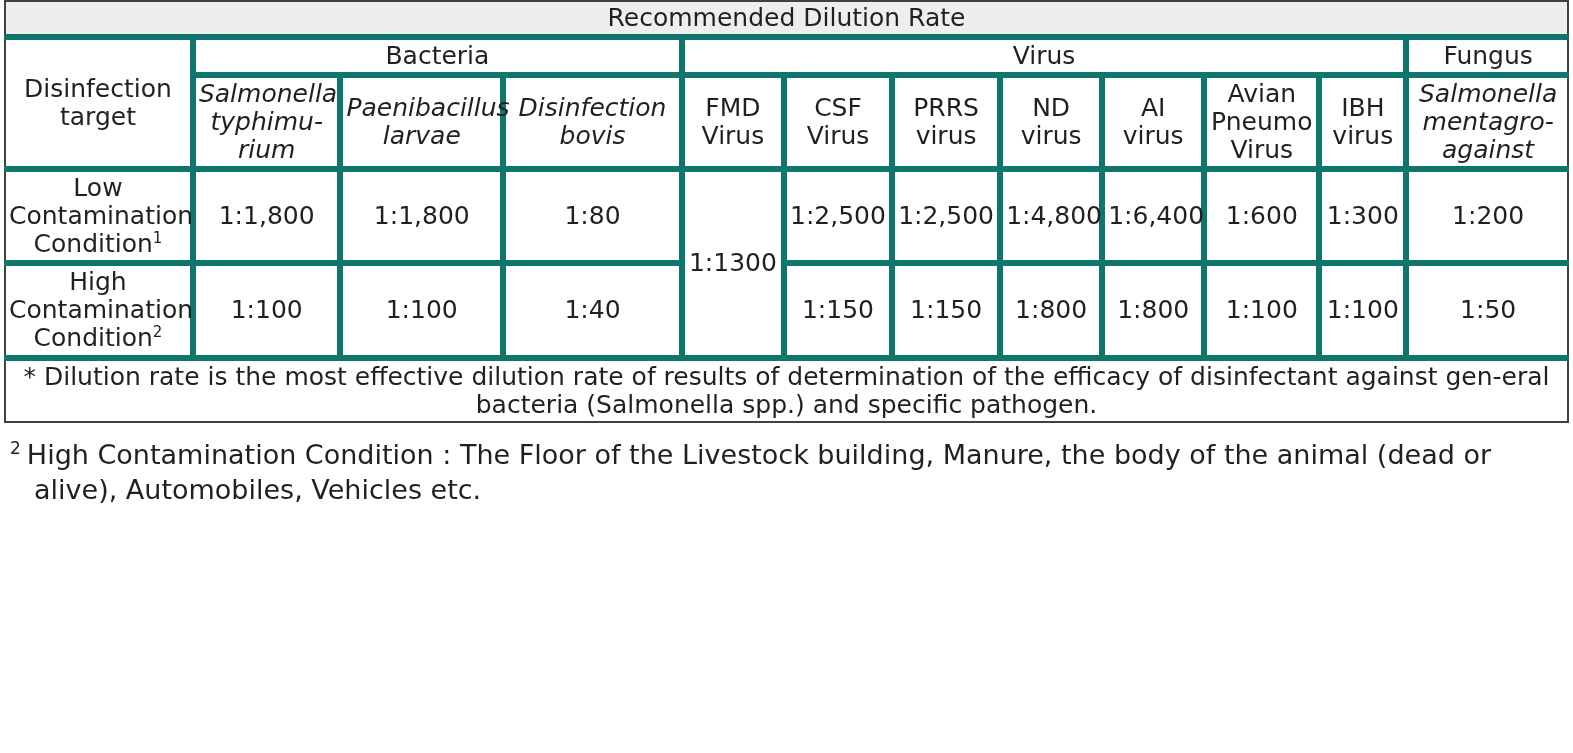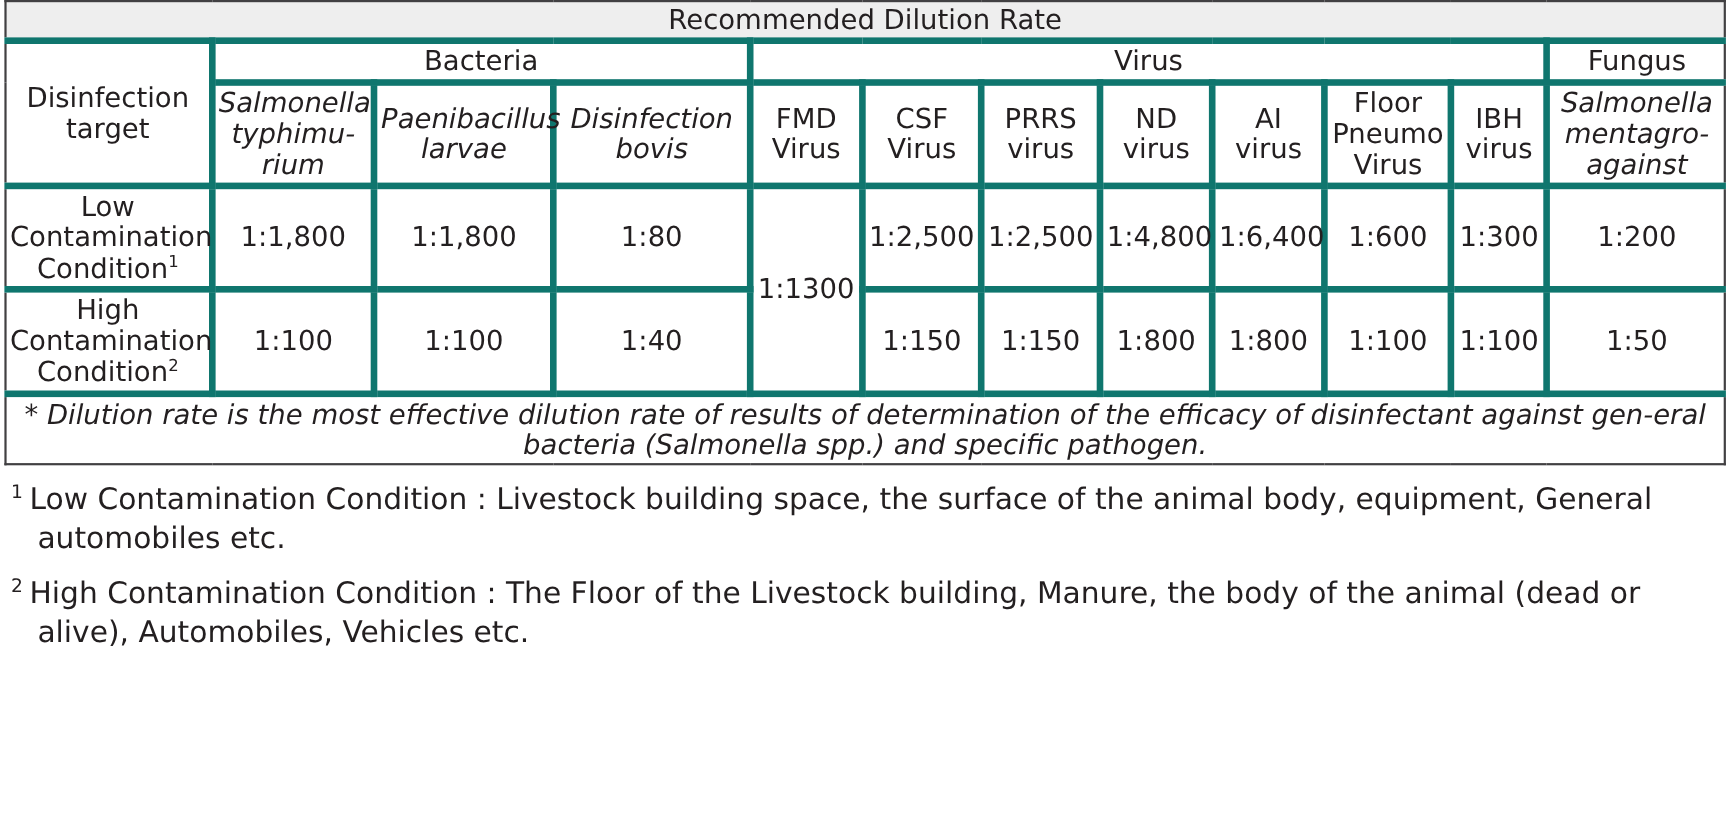--- a/index.html
+++ b/index.html
@@ -74,21 +74,20 @@
   .left-edge { border-left: 2px solid #414042 !important; }
   .right-edge { border-right: 2px solid #414042 !important; }
   .note-cell {
     font-size: 27px;
     line-height: 1.28;
     padding: 9px 20px 12px 20px;
     border-left: 2px solid #414042 !important;
     border-right: 2px solid #414042 !important;
     border-bottom: 2px solid #414042 !important;
     border-top: 1px solid #6d6e71 !important;
-    font-style: italic;
   }
   .footnotes {
     margin: 14px 4px 0 8px;
     width: 1560px;
   }
   .footnote {
     font-size: 27px;
     line-height: 1.32;
     margin-bottom: 14px;
     text-indent: 0;
@@ -161,21 +160,21 @@
         </td>
         <td class="sub-head">
           <div>ND</div>
           <div>virus</div>
         </td>
         <td class="sub-head">
           <div>AI</div>
           <div>virus</div>
         </td>
         <td class="sub-head">
-          <div>Floor</div>
+          <div>Avian</div>
           <div>Pneumo</div>
           <div>Virus</div>
         </td>
         <td class="sub-head">
           <div>IBH</div>
           <div>virus</div>
         </td>
         <td class="sub-head ital right-edge">
           <div>Salmonella</div>
           <div>mentagro-</div>
@@ -221,20 +220,17 @@
       </tr>
 
       <tr>
         <td class="note-cell" colspan="12">* Dilution rate is the most effective dilution rate of results of determination of the efficacy of disinfectant against gen-eral bacteria (Salmonella spp.) and specific pathogen.</td>
       </tr>
     </tbody>
   </table>
 
   <div class="footnotes">
     <div class="footnote">
-      <sup>1</sup><span>Low Contamination Condition : Livestock building space, the surface of the animal body, equipment, General automobiles etc.</span>
-    </div>
-    <div class="footnote">
       <sup>2</sup><span>High Contamination Condition : The Floor of the Livestock building, Manure, the body of the animal (dead or alive), Automobiles, Vehicles etc.</span>
     </div>
   </div>
 
 </div>
 
 </body></html>

